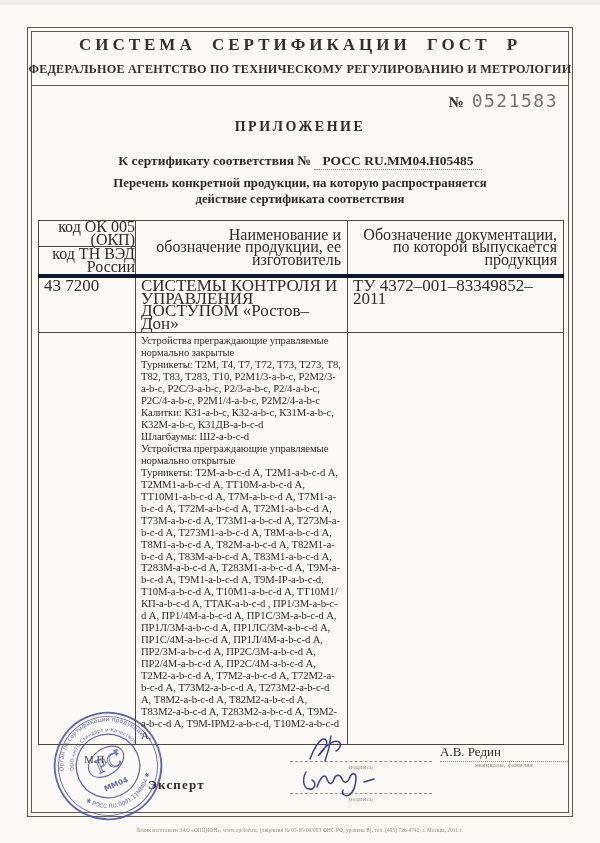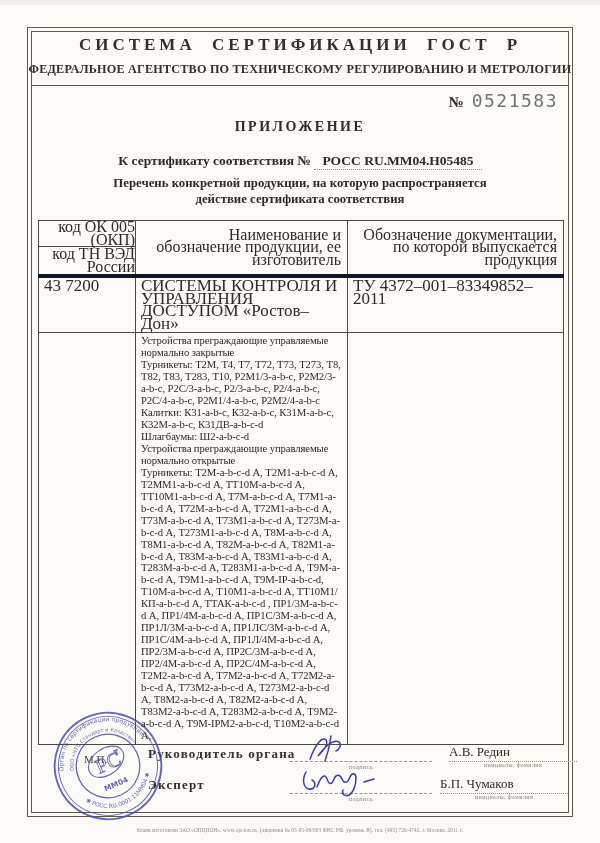--- a/index.html
+++ b/index.html
@@ -70,21 +70,21 @@
   .lbl-expert{left:148px;top:772px;}
   .sigline{position:absolute;border-bottom:1px dashed #9b968c;}
   .sigline.s1{left:290px;top:756px;width:142px;}
   .sigline.s2{left:290px;top:788px;width:142px;}
   .sigcap{position:absolute;font-size:6px;color:#8a857a;width:142px;text-align:center;letter-spacing:0.5px;}
   .sigcap.c1{left:290px;top:759px;}
   .sigcap.c2{left:290px;top:791px;}
   .nameblock{position:absolute;width:128px;}
   .nameblock .nm{font-size:13px;border-bottom:1px dotted #9b968c;padding-bottom:1px;white-space:nowrap;}
   .nameblock .ncap{font-size:6px;color:#8a857a;text-align:center;letter-spacing:0.4px;}
-  .nb1{left:440px;top:739px;margin-left:9px;}
+  .nb1{left:440px;top:739px;}
   .nb2{left:440px;top:771px;}
   .sigsvg{position:absolute;}
   .sigsvg path{fill:none;stroke:#3b3f9e;stroke-width:1.5;stroke-linecap:round;}
   .ss1{left:302px;top:727px;}
   .ss2{left:296px;top:758px;}
 
   
   .stamp{position:absolute;left:38px;top:691px;width:140px;height:140px;opacity:0.82;}
   .stamp circle,.stamp ellipse{fill:none;stroke:#4449a4;}
   .stamp .ringtxt{fill:#4449a4;font-family:"DejaVu Sans",sans-serif;}
@@ -149,45 +149,40 @@
         <div>Калитки:  К31-a-b-c, К32-a-b-c, К31М-a-b-c, К32М-a-b-c,  К31ДВ-a-b-c-d</div>
         <div>Шлагбаумы: Ш2-a-b-c-d</div>
         <div>Устройства преграждающие управляемые нормально открытые</div>
         <div>Турникеты: Т2М-a-b-c-d А, Т2М1-a-b-c-d А, Т2ММ1-a-b-c-d  А, ТТ10М-a-b-c-d  А, ТТ10М1-a-b-c-d  А, Т7М-a-b-c-d А, Т7М1-a-b-c-d  А, Т72М-a-b-c-d  А, Т72М1-a-b-c-d  А, Т73М-a-b-c-d  А, Т73М1-a-b-c-d  А,  Т273М-a-b-c-d А, Т273М1-a-b-c-d  А, Т8М-a-b-c-d  А, Т8М1-a-b-c-d  А, Т82М-a-b-c-d  А, Т82М1-a-b-c-d  А, Т83М-a-b-c-d  А, Т83М1-a-b-c-d  А, Т283М-a-b-c-d  А, Т283М1-a-b-c-d  А, Т9М-a-b-c-d  А, Т9М1-a-b-c-d  А, Т9М-IP-a-b-c-d, Т10М-a-b-c-d  А, Т10М1-a-b-c-d  А, ТТ10М1/КП-a-b-c-d  А, ТТАК-a-b-c-d , ПР1/3М-a-b-c-d А, ПР1/4М-a-b-c-d А, ПР1С/3М-a-b-c-d А, ПР1Л/3М-a-b-c-d А, ПР1ЛС/3М-a-b-c-d А, ПР1С/4М-a-b-c-d А, ПР1Л/4М-a-b-c-d А, ПР2/3М-a-b-c-d А, ПР2С/3М-a-b-c-d А, ПР2/4М-a-b-c-d А, ПР2С/4М-a-b-c-d А, Т2М2-a-b-c-d А, Т7М2-a-b-c-d  А, Т72М2-a-b-c-d  А, Т73М2-a-b-c-d  А, Т273М2-a-b-c-d  А, Т8М2-a-b-c-d  А, Т82М2-a-b-c-d  А, Т83М2-a-b-c-d А, Т283М2-a-b-c-d  А, Т9М2-a-b-c-d  А, Т9М-IPМ2-a-b-c-d, Т10М2-a-b-c-d  А,</div>
       </td>
       <td></td>
     </tr>
   </tbody>
     </table>
 
-  <div class="siglabel lbl-head">Руководитель органа</div>
   <div class="siglabel lbl-expert">Эксперт</div>
 
   <div class="sigline s1"></div>
   <div class="sigcap c1">подпись</div>
   <svg class="sigsvg ss1" width="70" height="32" viewBox="0 0 70 32">
     <path d="M8,27 C14,11 21,4 24,8 C27,12 20,20 16,24 C22,16 31,7 37,10 C40,12 38,17 34,19"></path>
     <path d="M29,4 C28,12 26,21 23,29"></path>
   </svg>
   <div class="nameblock nb1">
     <div class="nm">А.В. Редин</div>
     <div class="ncap">инициалы, фамилия</div>
   </div>
 
   <div class="sigline s2"></div>
   <div class="sigcap c2">подпись</div>
   <svg class="sigsvg ss2" width="90" height="36" viewBox="0 0 90 36">
     <path d="M10,9 C6,16 7,25 13,26 C19,27 21,20 16,17"></path>
     <path d="M21,24 C25,13 29,10 31,16 C33,22 36,22 38,16 C40,11 44,11 46,16 C48,21 52,20 54,14 C56,9 60,10 60,15 C60,21 58,29 53,32 C49,34 45,31 47,27"></path>
     <path d="M68,19 L78,16"></path>
   </svg>
-  <div class="nameblock nb2">
-    <div class="nm">Б.П. Чумаков</div>
-    <div class="ncap">инициалы, фамилия</div>
-  </div>
 
   <div class="mp">М.П.</div>
 
   <svg class="stamp" viewBox="0 0 150 150">
     <g transform="rotate(-24 75 75)">
       <circle cx="75" cy="75" r="57" stroke-width="2"></circle>
       <circle cx="75" cy="75" r="53" stroke-width="1"></circle>
       <circle cx="75" cy="75" r="34" stroke-width="1.4"></circle>
       <defs>
         <path id="arcTop" d="M 27,75 A 48,48 0 0 1 123,75"></path>

